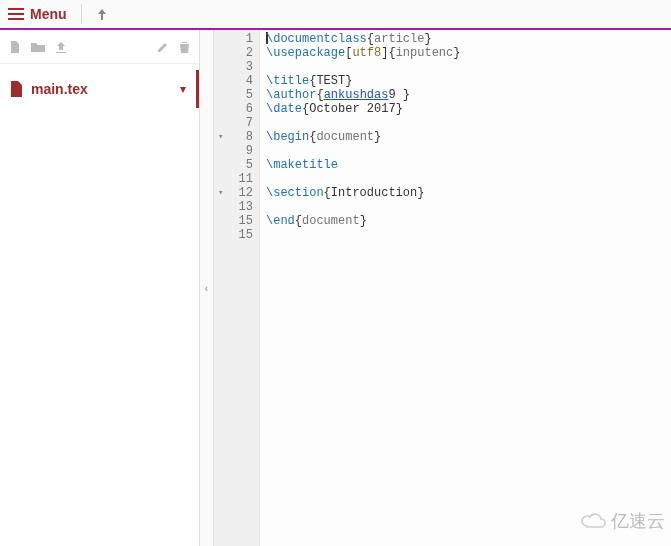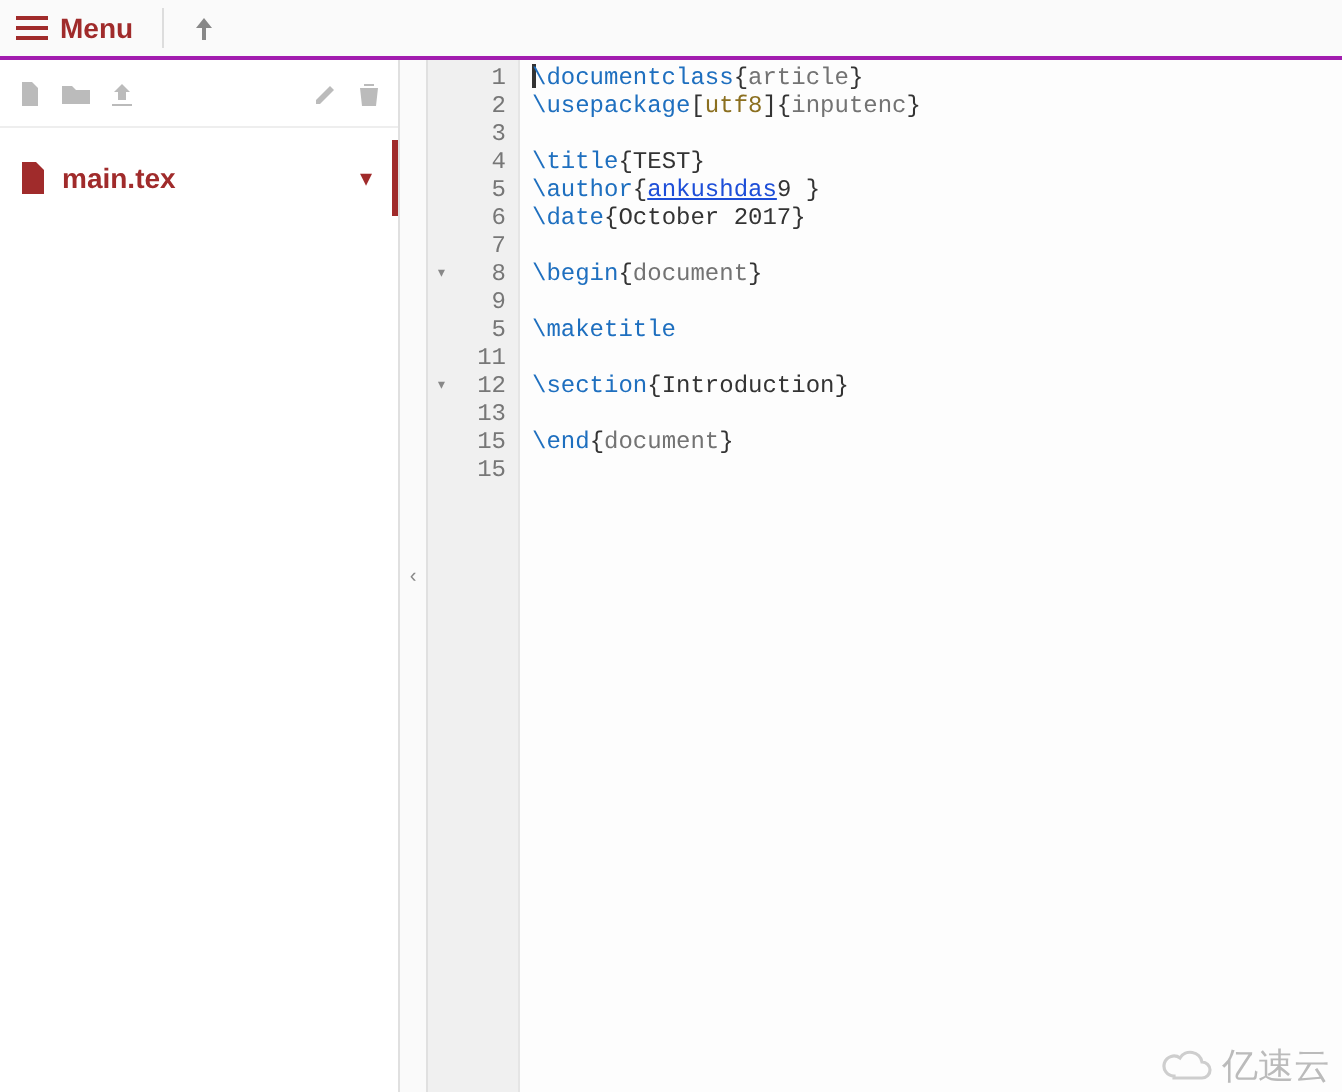--- a/index.html
+++ b/index.html
@@ -26,21 +26,21 @@
   .gutter .row { height: 14px; position: relative; }
   .gutter .fold { position: absolute; left: 2px; top: 0; color: #888; font-size: 9px; }
   .code { flex: 1; padding: 2px 6px; white-space: pre; color: #333; }
   .code .row { height: 14px; }
   .tok-cmd { color: #1e6fbf; }
   .tok-key { color: #737373; }
   .tok-arg { color: #333; }
   .tok-special { color: #8b6f1f; font-family: Liberation Mono, monospace; }
   .tok-author { color: #1d4ed8; text-decoration: underline; text-align: right; }
   .cursor { display:inline-block; width:0; border-left: 2px solid #333; height: 12px; vertical-align: -2px; margin-right: -2px; }
-  .watermark { position: absolute; right: 6px; bottom: 4px; color: #bbb; font-size: 18px; font-family: sans-serif; display:flex; align-items:center; gap:4px; pointer-events:none; }
+  .watermark { position: absolute; right: 6px; bottom: 16px; color: #bbb; font-size: 18px; font-family: sans-serif; display:flex; align-items:center; gap:4px; pointer-events:none; }
   .watermark svg { opacity: .7; }
 </style>
 </head>
 <body>
 
 <div class="topbar">
   <div class="menu-btn">
     <div class="hamburger">
         <span></span>
         <span></span>

